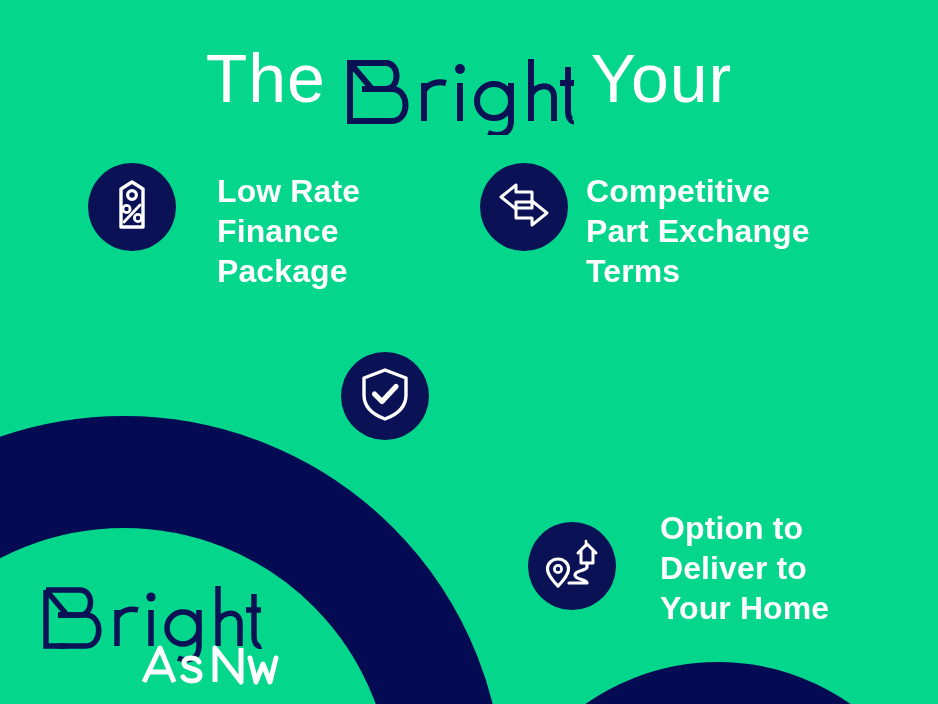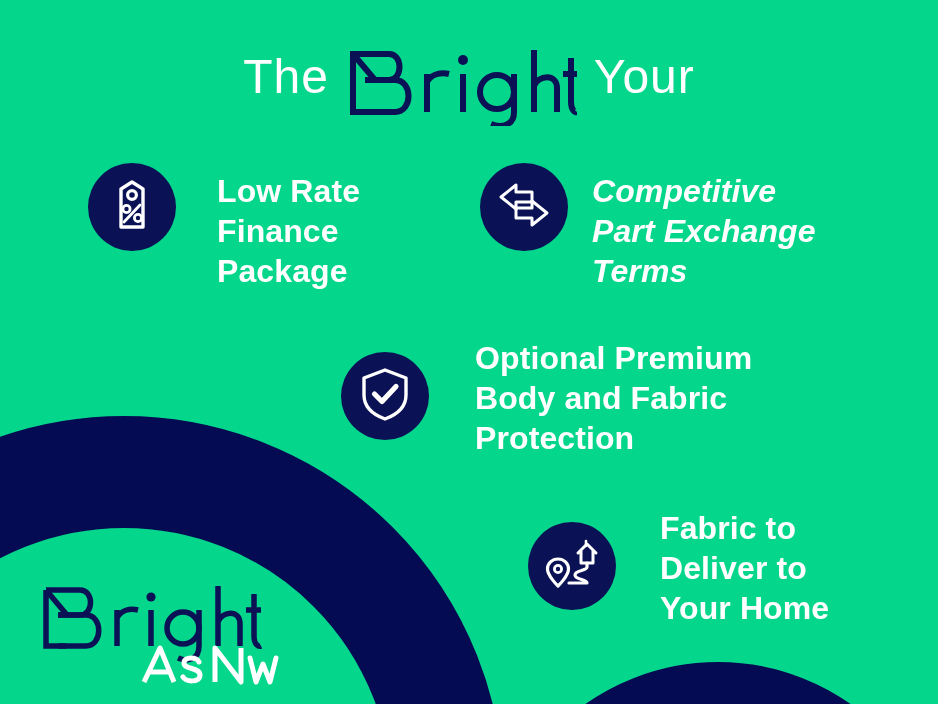--- a/index.html
+++ b/index.html
@@ -47,21 +47,21 @@
     top: 44px;
     left: 0;
     width: 938px;
     text-align: center;
     white-space: nowrap;
     line-height: 1;
   }
   .headline .word {
     display: inline-block;
     vertical-align: baseline;
-    font-size: 48px;
+    font-size: 68px;
     font-weight: 300;
     letter-spacing: 1px;
     color: #FFFFFF;
   }
   .headline .brand-mark {
     display: inline-block;
     vertical-align: middle;
     margin: 0 12px;
     position: relative;
     top: -4px;
@@ -90,21 +90,21 @@
     white-space: pre-line;
   }
 
   
   #feature-finance   { left: 88px;  top: 163px; }
   #feature-finance   .icon-circle { width: 88px; height: 88px; }
   #feature-finance   .feature-text { margin-left: 41px; margin-top: 8px; }
 
   #feature-exchange  { left: 480px; top: 163px; }
   #feature-exchange  .icon-circle { width: 88px; height: 88px; }
-  #feature-exchange  .feature-text { margin-left: 24px; margin-top: 8px; font-style: italic; }
+  #feature-exchange  .feature-text { margin-left: 18px; margin-top: 8px; }
 
   #feature-protection{ left: 341px; top: 330px; }
   #feature-protection .icon-circle { width: 88px; height: 88px; margin-top: 22px; }
   #feature-protection .feature-text { margin-left: 46px; margin-top: 8px; }
 
   #feature-delivery  { left: 528px; top: 500px; }
   #feature-delivery  .icon-circle { width: 88px; height: 88px; margin-top: 22px; }
   #feature-delivery  .feature-text { margin-left: 44px; margin-top: 8px; }
 
   
@@ -184,41 +184,38 @@
 
   <div class="feature" id="feature-protection">
     <div class="icon-circle">
       <span>
         <svg width="50" height="54" viewBox="0 0 50 54" fill="none" aria-hidden="true">
           <path d="M25 3 L46 11 L46 28 C46 41 36 48 25 52 C14 48 4 41 4 28 L4 11 Z" stroke="#FFFFFF" stroke-width="3.4" fill="none" stroke-linejoin="round"></path>
           <path d="M14.5 27 L22 34.5 L36 19.5" stroke="#FFFFFF" stroke-width="5.2" fill="none" stroke-linecap="round" stroke-linejoin="round"></path>
         </svg>
       </span>
     </div>
-    <div class="feature-text">Optional Premium
-Body and Fabric
-Protection</div>
   </div>
 
   <div class="feature" id="feature-delivery">
     <div class="icon-circle">
       <span>
         <svg width="54" height="52" viewBox="0 0 54 52" fill="none" aria-hidden="true">
 
           <path d="M33 15 L42 6 L51 15 M36 12.5 L36 25 L48 25 L48 12.5" stroke="#FFFFFF" stroke-width="3" fill="none" stroke-linejoin="round" stroke-linecap="round"></path>
           <path d="M41 3 L41 8" stroke="#FFFFFF" stroke-width="2.6" stroke-linecap="round"></path>
 
           <path d="M42 25 L42 29 C42 33 30 32 30 37 C30 42 42 41 42 45 L24 45" stroke="#FFFFFF" stroke-width="3.2" fill="none" stroke-linejoin="round" stroke-linecap="round"></path>
 
           <path d="M13 21 C19 21 23.5 25.5 23.5 31 C23.5 38 13 48 13 48 C13 48 2.5 38 2.5 31 C2.5 25.5 7 21 13 21 Z" stroke="#FFFFFF" stroke-width="3.2" fill="none" stroke-linejoin="round"></path>
           <circle cx="13" cy="31" r="3.6" stroke="#FFFFFF" stroke-width="2.8" fill="none"></circle>
         </svg>
       </span>
     </div>
-    <div class="feature-text">Fabric to
+    <div class="feature-text">Option to
 Deliver to
 Your Home</div>
   </div>
 
   <div class="corner-logo">
     <svg width="250" height="110" viewBox="0 0 250 110" fill="none" aria-hidden="true">
 
       <g>
         <path d="M6 12 L6 68 L26 68" stroke="#0A1255" stroke-width="5.5" fill="none"></path>
         <path d="M6 12 L40 12 C54 12 54 37 40 37 L18 37" stroke="#0A1255" stroke-width="5.5" fill="none"></path>

